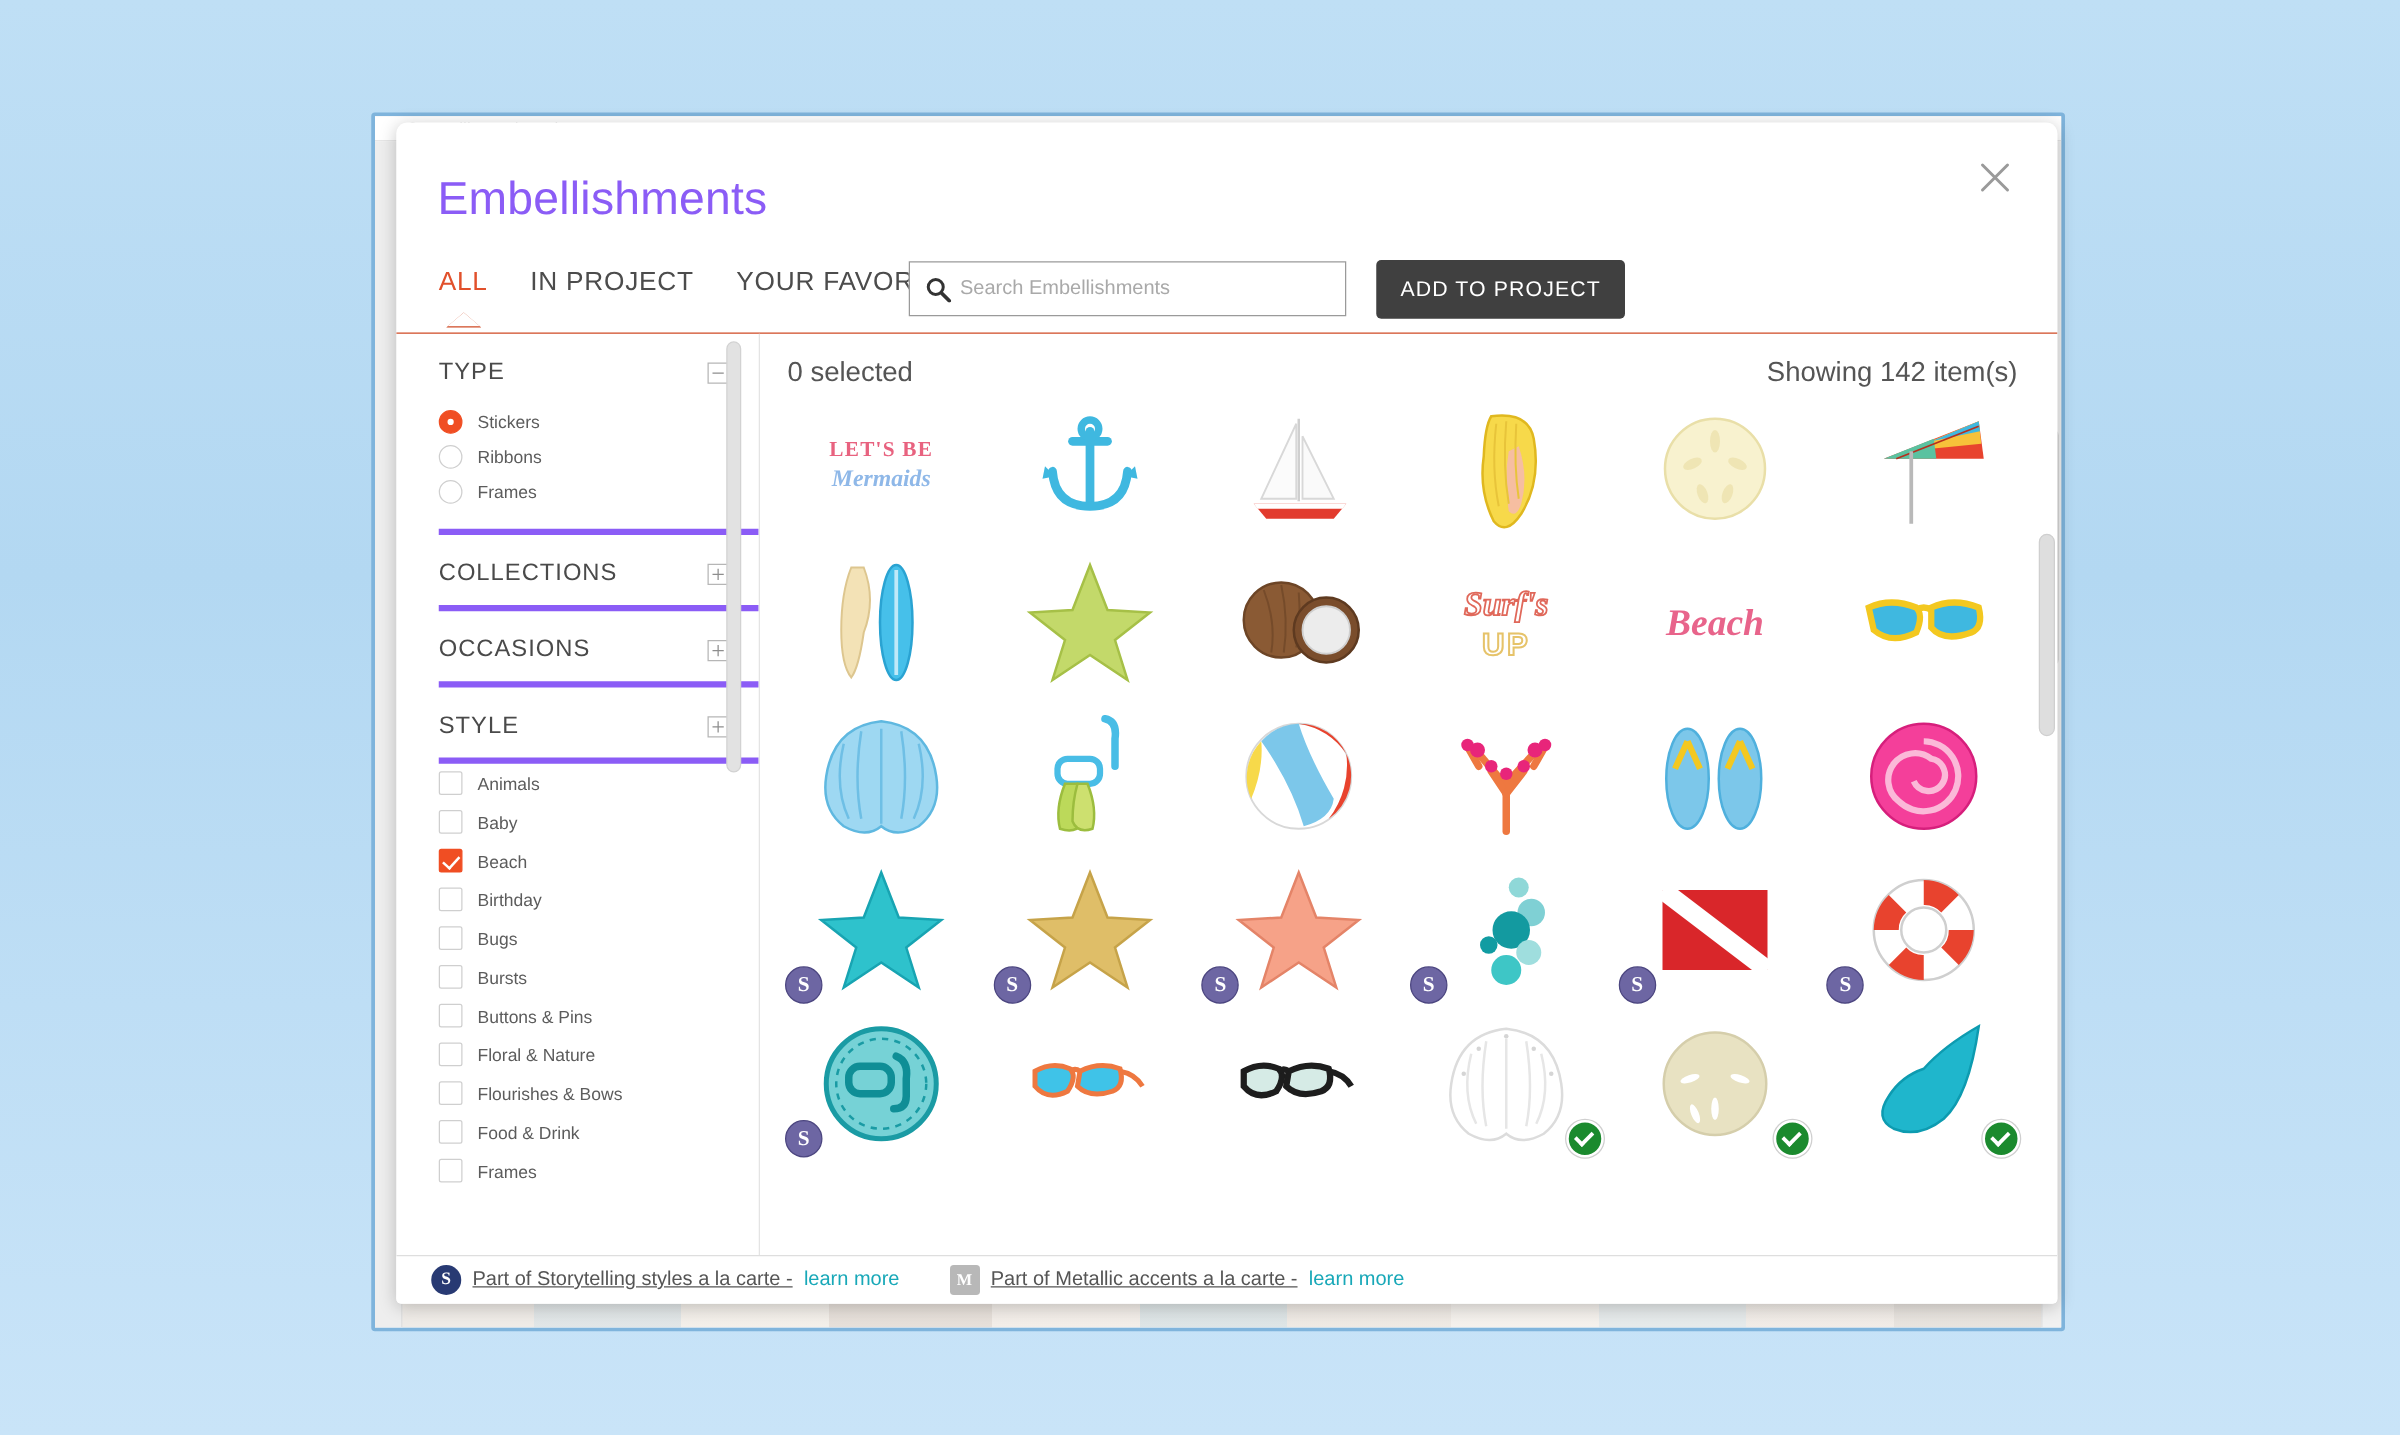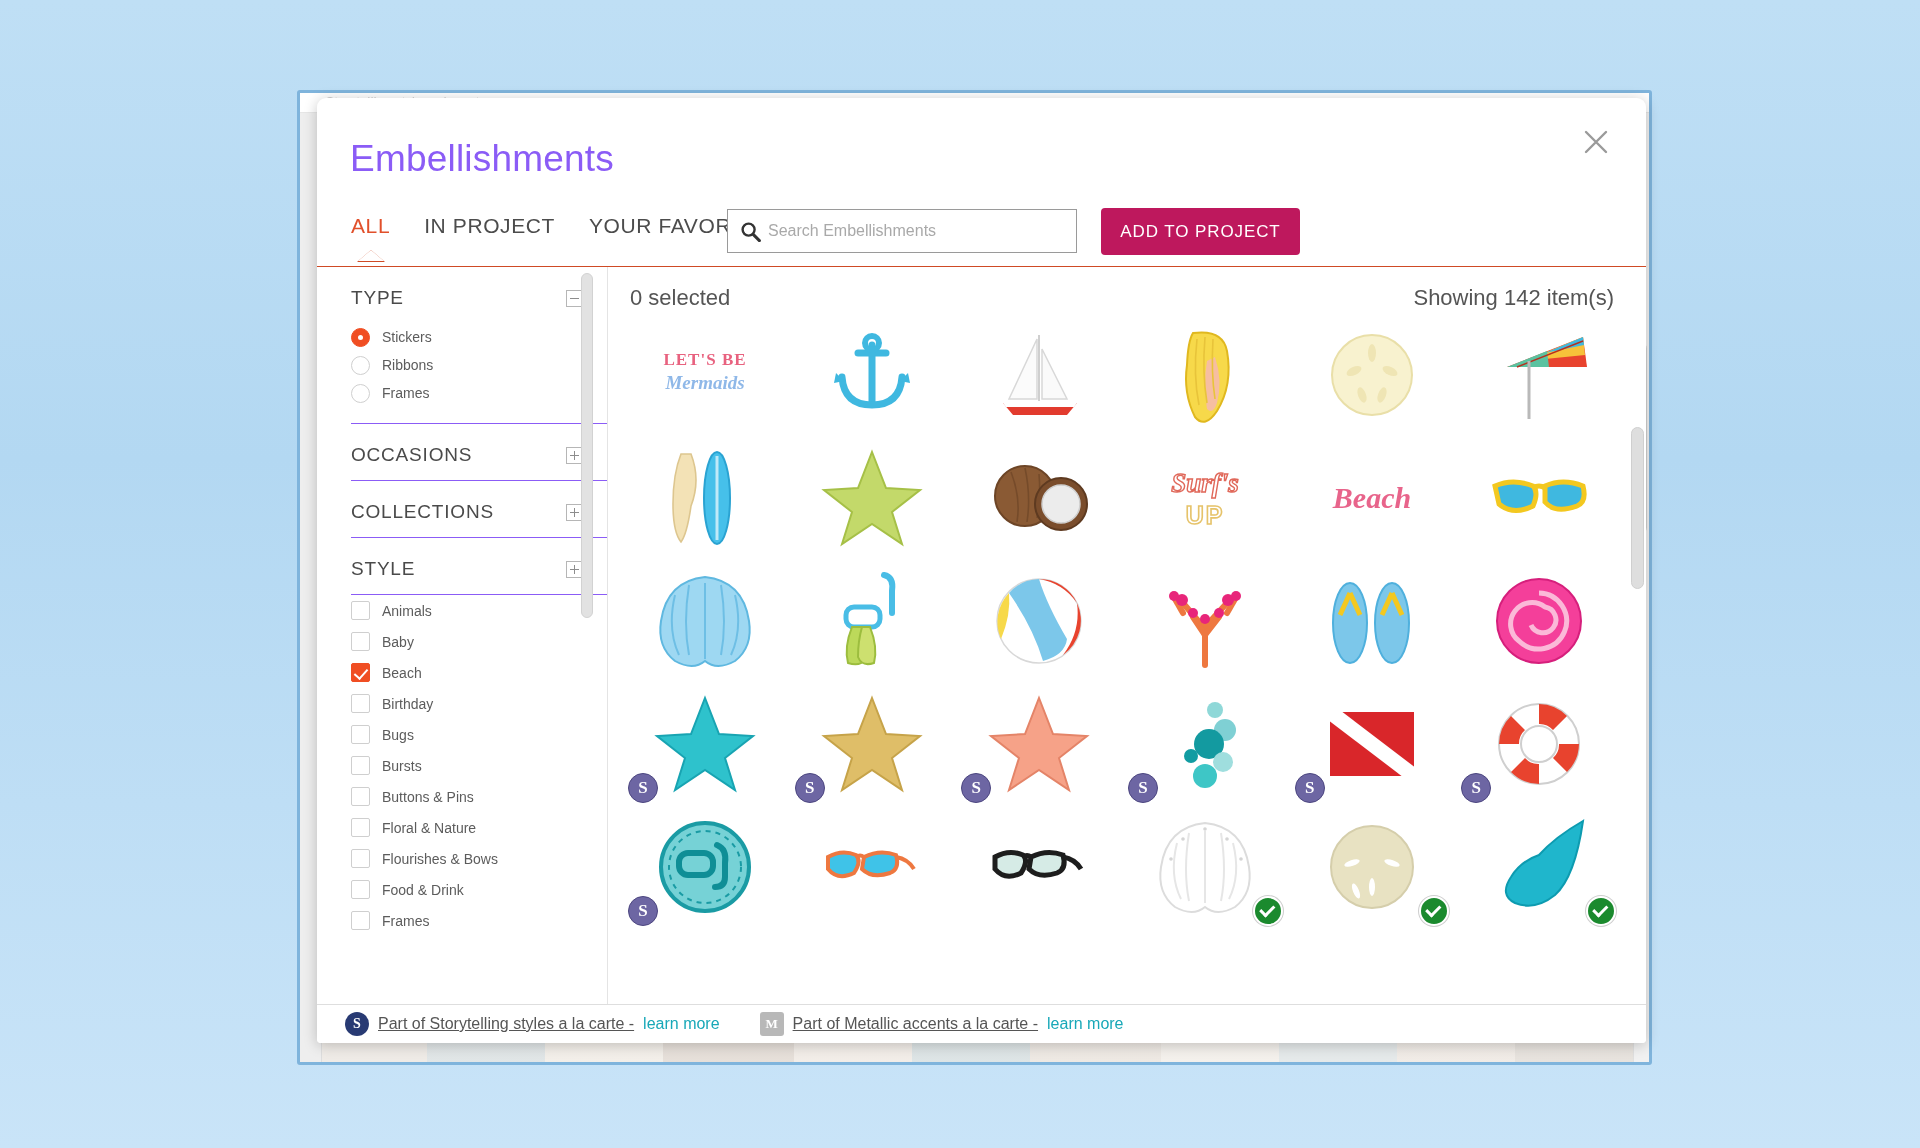--- a/index.html
+++ b/index.html
@@ -136,21 +136,21 @@
   #search-input {
     flex: 1; border: none; outline: none;
     font-family: "Liberation Sans", sans-serif;
     font-size: 16px; color: #b91c1c;
   }
   #search-input::placeholder { color: #a9a9a9; }
 
   #add-to-project-button {
     position: absolute; left: 784px; top: 110px;
     width: 199px; height: 47px;
-    background: #be185d;
+    background: #404040;
     border: none; border-radius: 4px;
     color: #ffffff; font-size: 17px; letter-spacing: .9px;
     font-family: "Liberation Sans", sans-serif;
     cursor: pointer;
   }
 
   
   #dialog-body {
     position: absolute; left: 0; right: 0; top: 169px; bottom: 39px;
     display: flex;
@@ -164,21 +164,21 @@
     overflow: hidden;
   }
   #sidebar-scrollbar {
     position: absolute; right: 14px; top: 6px; width: 12px; bottom: 0;
   }
   #sidebar-thumb {
     position: absolute; left: 0; top: 0; width: 12px; height: 345px;
     background: #e2e2e2; border: 1px solid #d2d2d2; border-radius: 7px;
   }
 
-  .facet { border-bottom: 1px solid #8b5cf6; }
+  .facet { border-bottom: 5px solid #8b5cf6; }
   .facet:first-child { border-top: none; }
   .facet-head {
     display: flex; align-items: center; justify-content: space-between;
     padding: 20px 24px 14px 0;
     cursor: pointer;
   }
   .facet-title {
     font-size: 19px; letter-spacing: .8px; color: #4a4a4a; font-weight: 400;
   }
   .toggle-icon {
@@ -387,28 +387,28 @@
           </div>
           <div class="opt-row">
             <span class="radio"></span>
             <span class="opt-label">Frames</span>
           </div>
         </div>
       </section>
 
       <section class="facet">
         <div class="facet-head">
-          <span class="facet-title">OCCASIONS</span>
+          <span class="facet-title">COLLECTIONS</span>
           <span class="toggle-icon plus"></span>
         </div>
       </section>
 
       <section class="facet">
         <div class="facet-head">
-          <span class="facet-title">COLLECTIONS</span>
+          <span class="facet-title">OCCASIONS</span>
           <span class="toggle-icon plus"></span>
         </div>
       </section>
 
       <section class="facet">
         <div class="facet-head">
           <span class="facet-title">STYLE</span>
           <span class="toggle-icon plus"></span>
         </div>
       </section>

